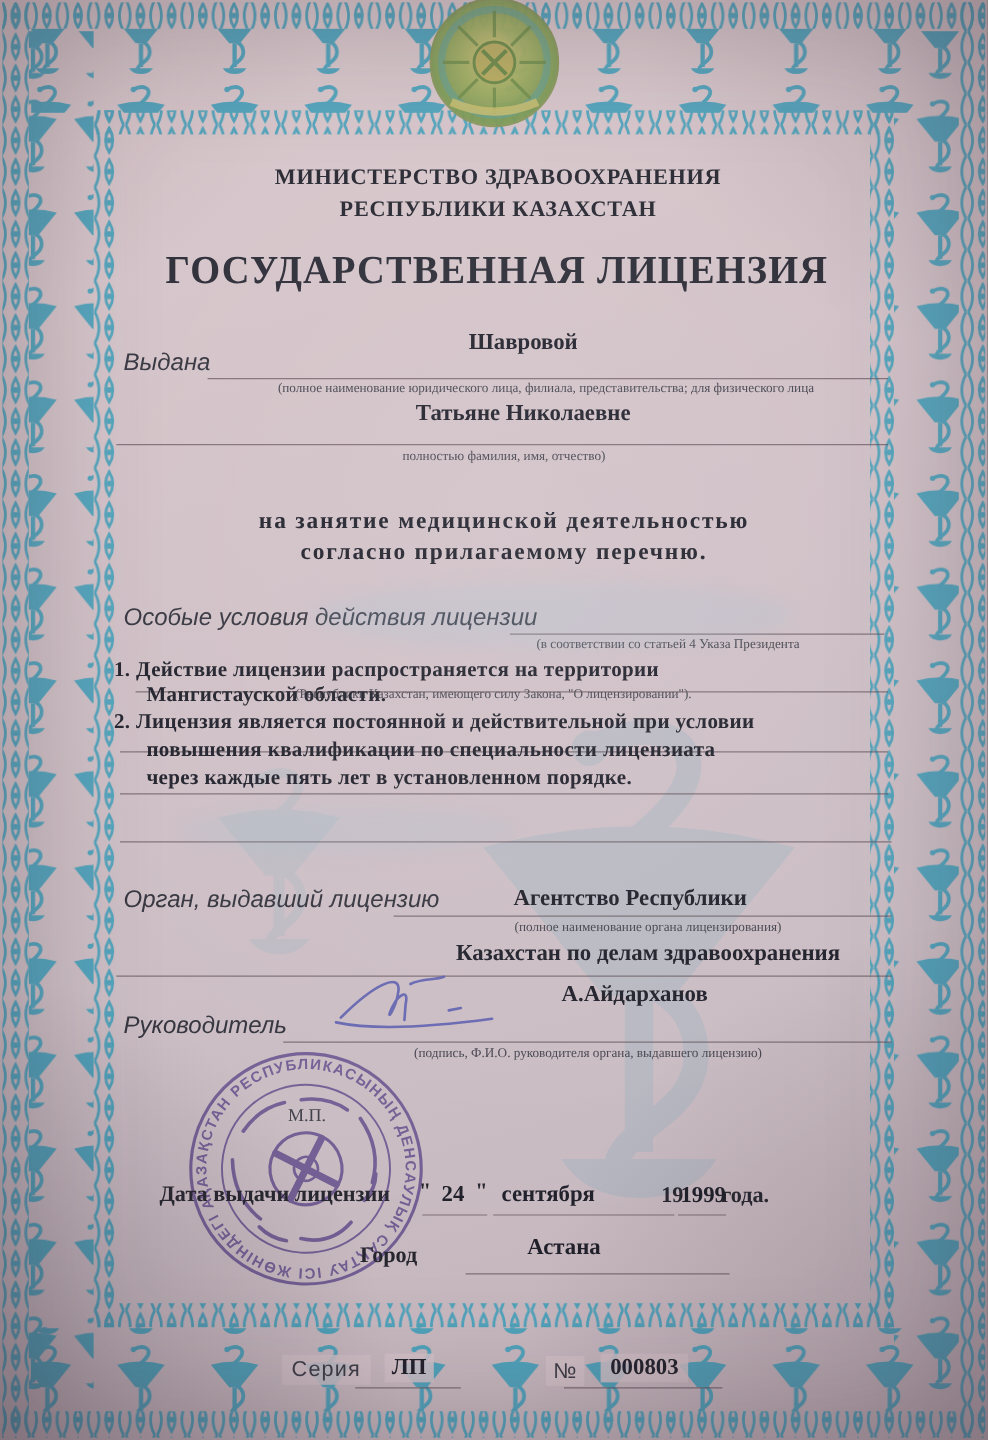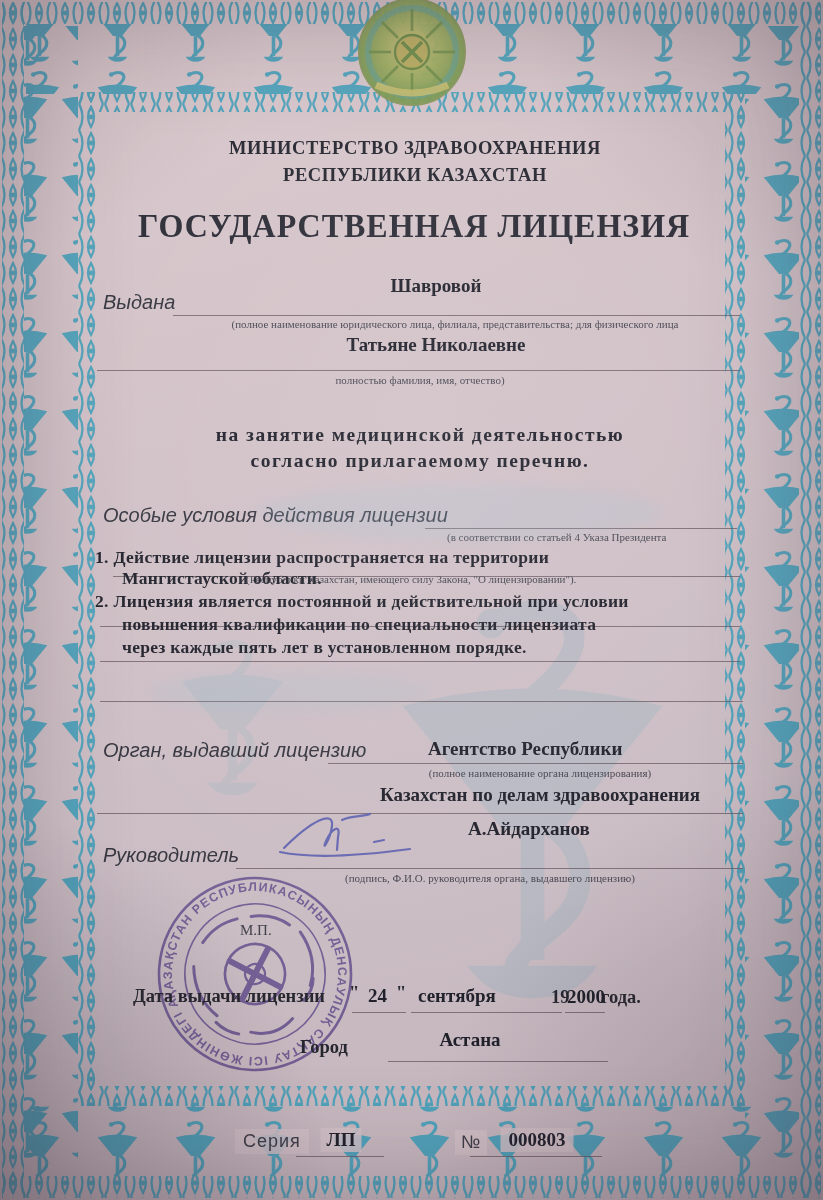--- a/index.html
+++ b/index.html
@@ -187,21 +187,21 @@
   </svg>
 
   <div class="abs serifb" style="left:133px;top:986px;">Дата выдачи лицензии</div>
   <div class="abs serifb" style="left:349px;top:983px;">"</div>
   <div class="abs typed" style="left:368px;top:985px;">24</div>
   <div class="abs serifb" style="left:396px;top:983px;">"</div>
   <div class="rule" style="left:352px;top:1012px;width:54px;"></div>
   <div class="abs typed" style="left:418px;top:985px;">сентября</div>
   <div class="rule" style="left:411px;top:1012px;width:151px;"></div>
   <div class="abs serifb" style="left:551px;top:987px;">19</div>
-  <div class="abs typed" style="left:567px;top:986px;z-index:3;">2000</div>
+  <div class="abs typed" style="left:567px;top:986px;z-index:3;">1999</div>
   <div class="rule" style="left:565px;top:1012px;width:40px;"></div>
   <div class="abs serifb" style="left:601px;top:987px;">года.</div>
 
   <div class="abs serifb" style="left:300px;top:1037px;">Город</div>
   <div class="abs typed cx" style="left:470px;top:1029px;">Астана</div>
   <div class="rule" style="left:388px;top:1061px;width:220px;"></div>
 
   <div class="abs sans" style="left:235px;top:1129px;background:rgba(209,193,199,.85);padding:2px 8px;">Серия</div>
   <div class="rule" style="left:296px;top:1156px;width:88px;"></div>
   <div class="abs typed cx" style="left:341px;top:1128px;background:rgba(209,193,199,.85);padding:1px 6px;">ЛП</div>

